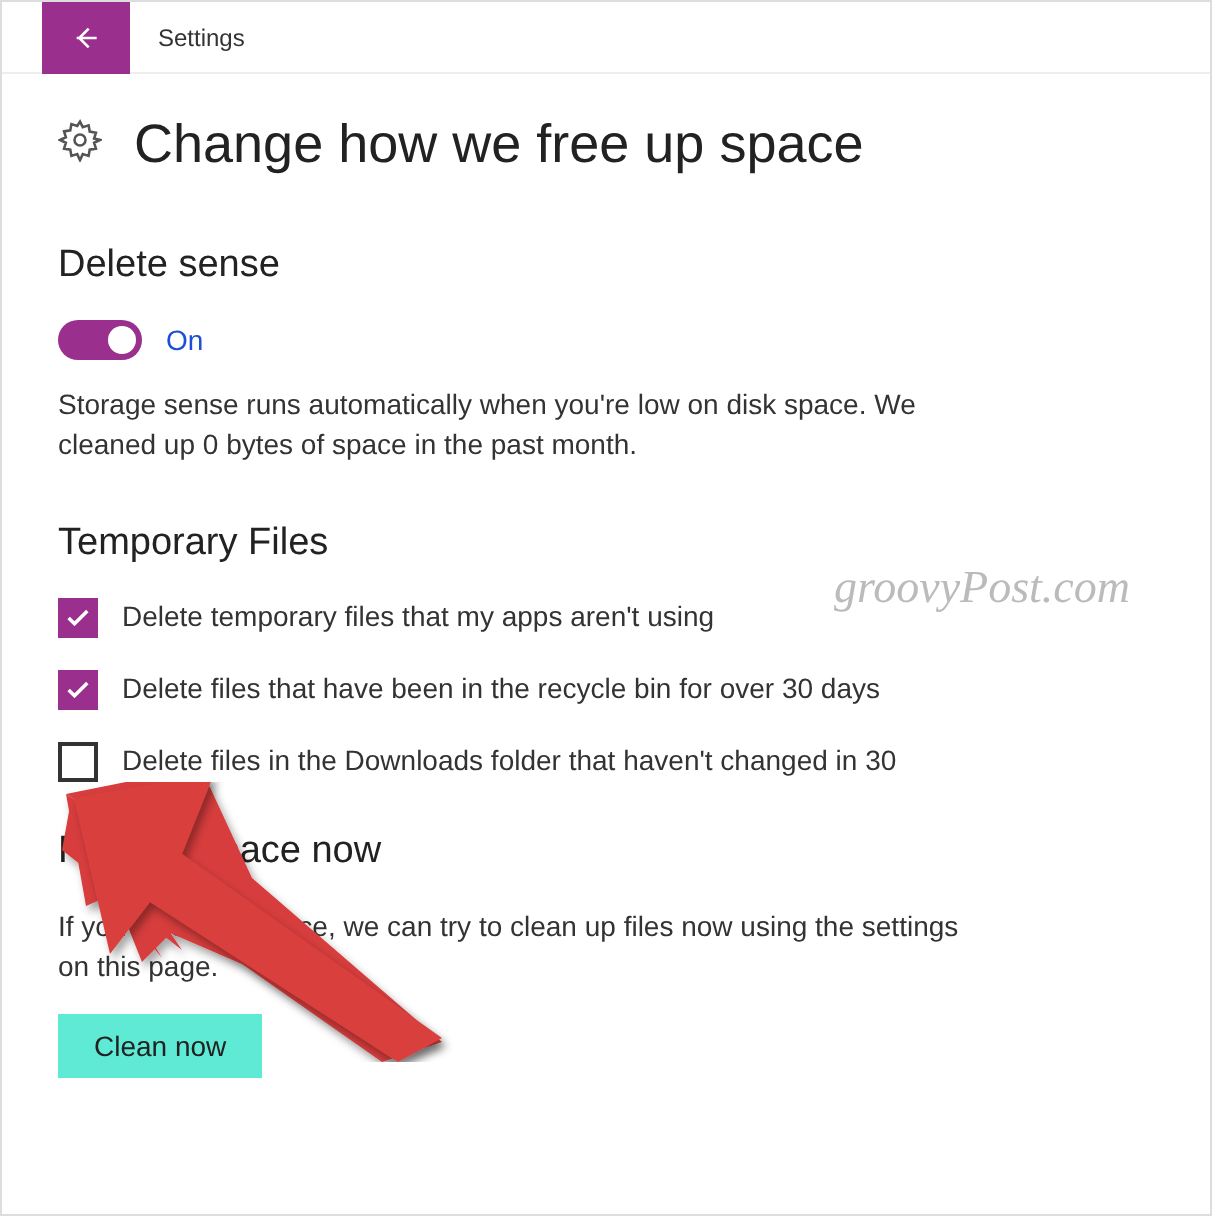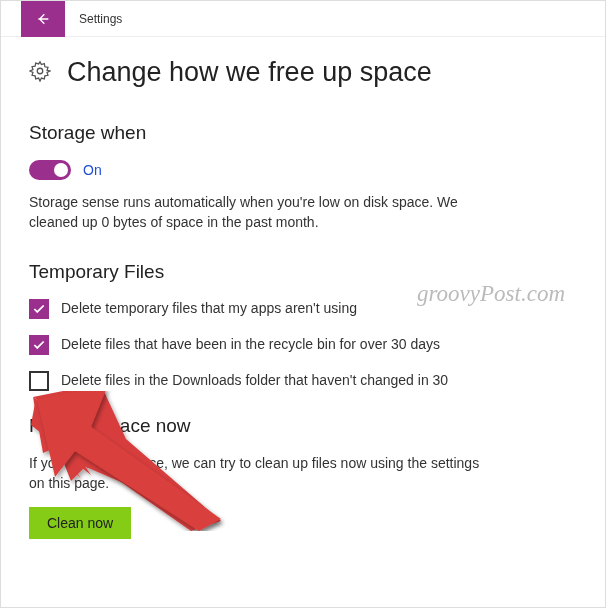--- a/index.html
+++ b/index.html
@@ -114,21 +114,21 @@
       background: #9b2f8e;
       border-color: #9b2f8e;
     }
     .checkbox.checked svg { width: 14px; height: 14px; stroke: #fff; stroke-width: 3; fill: none; }
     .check-label {
       font-size: 14px;
       color: #333;
       line-height: 1.4;
     }
     .clean-btn {
-      background: #84cc16;
+      background: #5eead4;
       border: none;
       padding: 8px 18px;
       font-size: 14px;
       font-family: inherit;
       color: #222;
       cursor: pointer;
     }
     .watermark {
       position: absolute;
       right: 40px;
@@ -164,21 +164,21 @@
     <span class="gear-icon">
       <svg viewBox="0 0 24 24">
           <circle cx="12" cy="12" r="3"></circle>
           <path d="M12 2l1.5 3 3.2-1 .6 3.4 3.4.6-1 3.2L23 12l-3.3 1.5 1 3.2-3.4.6-.6 3.4-3.2-1L12 23l-1.5-3.3-3.2 1-.6-3.4-3.4-.6 1-3.2L1 12l3.3-1.5-1-3.2 3.4-.6.6-3.4 3.2 1z"></path>
         </svg>
     </span>
     <h1 class="page-title">Change how we free up space</h1>
   </div>
 
   <div class="section">
-    <h2 class="section-title">Storage when</h2>
+    <h2 class="section-title">Delete sense</h2>
     <div class="toggle-row">
       <div class="toggle"></div>
       <span class="toggle-label">On</span>
     </div>
     <p class="desc">Storage sense runs automatically when you're low on disk space. We cleaned up 0 bytes of space in the past month.</p>
   </div>
 
   <div class="section">
     <h2 class="section-title">Temporary Files</h2>
 

